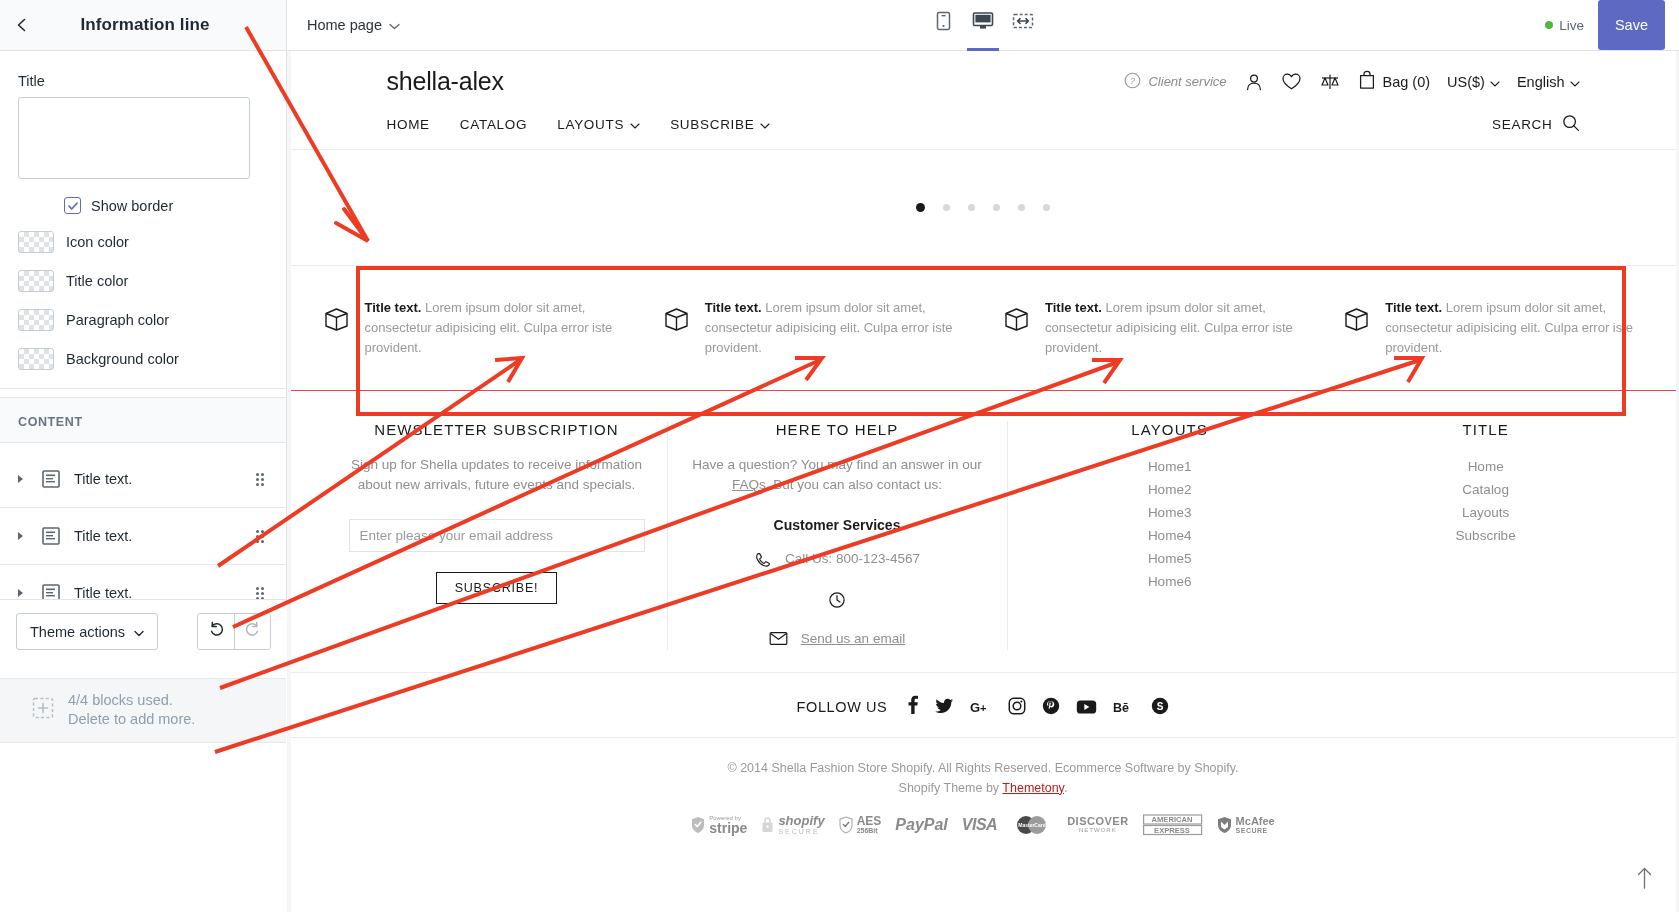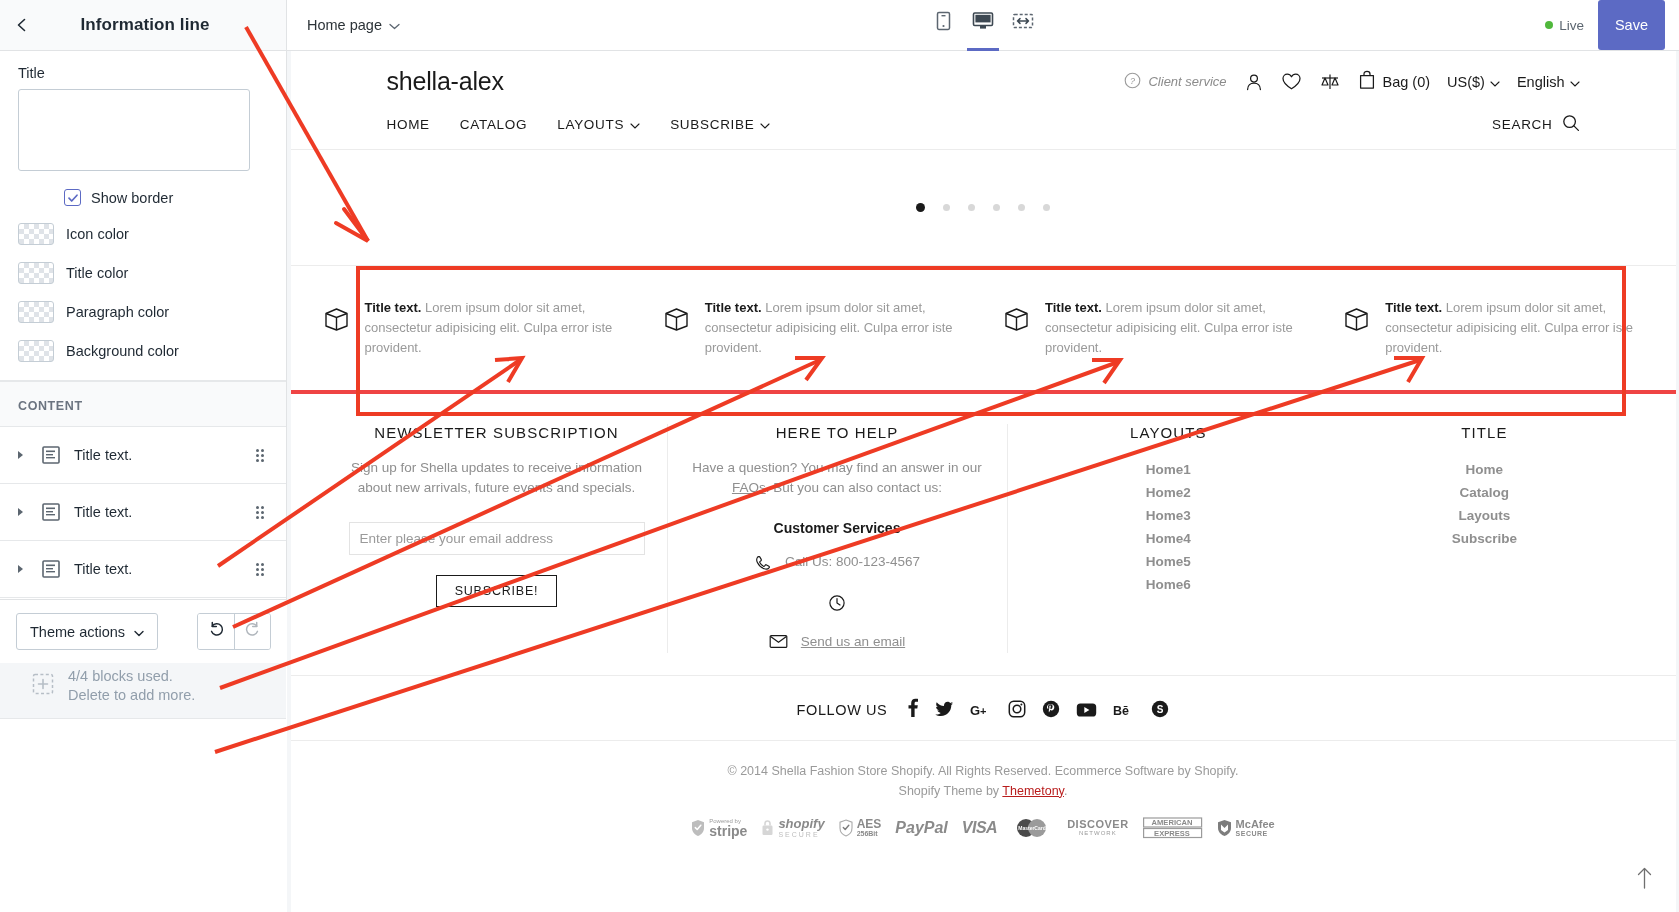--- a/index.html
+++ b/index.html
@@ -7,21 +7,21 @@
     width: 1679px; height: 912px;
     font-family: "Liberation Sans", sans-serif;
     background: #fff; overflow: hidden;
   }
   .app { position: relative; width: 1679px; height: 912px; display: flex; }
 
   
   .sidebar {
     width: 287px; height: 663px; flex: 0 0 287px;
     background: #fff; border-right: 1px solid #e1e3e5;
-    display: flex; flex-direction: column; position: relative;
+    display: flex; flex-direction: column; position: relative; gap: 8px;
   }
   .sb-header {
     height: 51px; flex: 0 0 51px; background: #f9fafb;
     border-bottom: 1px solid #e1e3e5;
     display: flex; align-items: center; position: relative;
   }
   .sb-back {
     width: 44px; height: 51px; display: flex; align-items: center; justify-content: center;
     cursor: pointer;
   }
@@ -147,21 +147,21 @@
   }
   .nav-item { font-size: 13.5px; letter-spacing: .7px; color: #1a1a1a; cursor: pointer; display:flex; align-items:center; gap:6px; }
   .search-link { margin-left: auto; display: flex; align-items: center; gap: 9px; font-size: 13.5px; letter-spacing: .7px; color: #1a1a1a; cursor: pointer; }
 
   .slider-area { height: 115px; display: flex; align-items: center; justify-content: center; }
   .dots-row { display: flex; gap: 18px; align-items: center; }
   .sdot { width: 7px; height: 7px; border-radius: 50%; background: #d8d8d8; display:block; cursor:pointer; }
   .sdot.on { background: #1a1a1a; width: 9px; height: 9px; }
 
   .infoline {
-    display: flex; border-top: 1px solid #ececec; border-bottom: 4px solid #ef4444;
+    display: flex; border-top: 1px solid #ececec; border-bottom: 1px solid #ef4444;
     padding: 32px 18px; gap: 12px;
   }
   .info-cell { flex: 1 1 25%; display: flex; gap: 15px; padding: 0 14px; align-items: flex-start; }
   .info-ico { flex: 0 0 auto; padding-top: 7px; }
   .info-txt { font-size: 13px; line-height: 1.55; color: #9a9a9a; }
   .info-txt b { color: #1a1a1a; font-weight: bold; }
 
   .footer-cols { display: flex; padding: 30px 36px 22px 36px; }
   .fcol { padding: 0 22px; text-align: center; }
   .fcol.newsletter { flex: 0 0 340px; }
@@ -179,21 +179,21 @@
     margin-top: 20px; height: 32px; padding: 0 18px; background: #fff;
     border: 1px solid #1a1a1a; font-size: 12.5px; letter-spacing: .8px;
     font-family: inherit; color: #1a1a1a; cursor: pointer;
   }
   .faq-link { color: #8f8f8f; text-decoration: underline; }
   .cust-serv { font-size: 14px; font-weight: bold; color: #1a1a1a; margin-top: 22px; }
   .contact-row { display: flex; align-items: flex-start; justify-content: center; gap: 13px; margin-top: 16px; }
   .contact-row .ci { flex: 0 0 auto; padding-top: 2px; }
   .contact-row .ct { font-size: 13.5px; color: #8f8f8f; line-height: 1.45; text-align: left; }
   .contact-row .ct a { color: #8f8f8f; text-decoration: underline; }
-  .flist { list-style: none; font-weight: bold; }
+  .flist { list-style: none; }
   .flist li { font-size: 13.5px; color: #8f8f8f; padding: 4px 0; cursor: pointer; }
 
   .follow-row {
     border-top: 1px solid #ececec; border-bottom: 1px solid #ececec;
     display: flex; align-items: flex-end; justify-content: center; gap: 16px;
     padding: 22px 0;
   }
   .follow-lbl { font-size: 14.5px; letter-spacing: .6px; color: #1a1a1a; margin-right: 4px; }
   .soc { cursor: pointer; display:flex; align-items:center; }
 

